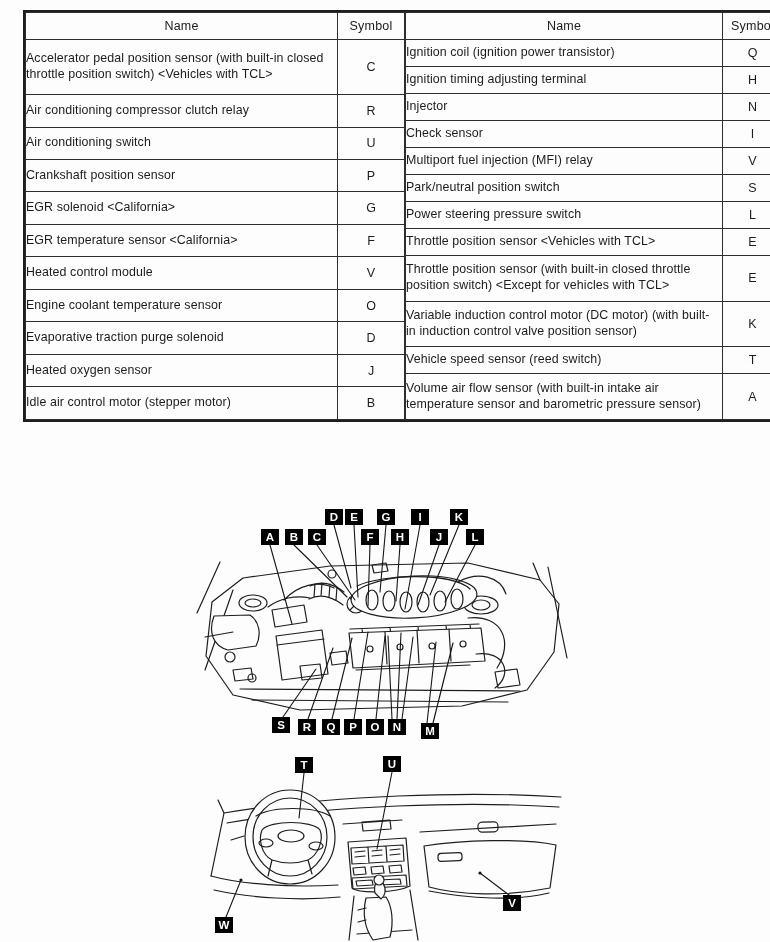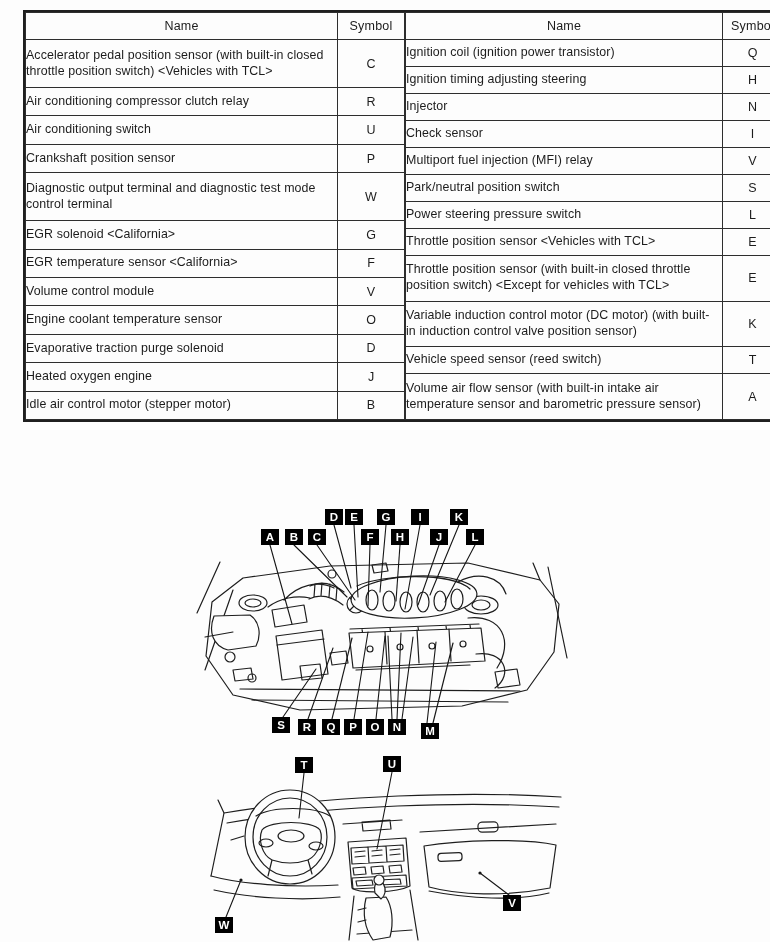--- a/index.html
+++ b/index.html
@@ -66,45 +66,41 @@
           </tr>
           <tr>
             <td class="name">Air conditioning switch</td>
             <td class="sym">U</td>
           </tr>
           <tr>
             <td class="name">Crankshaft position sensor</td>
             <td class="sym">P</td>
           </tr>
           <tr>
-            <td class="name">Diagnostic output terminal and diagnostic test mode control terminal</td>
-            <td class="sym">W</td>
-          </tr>
-          <tr>
             <td class="name">EGR solenoid &lt;California&gt;</td>
             <td class="sym">G</td>
           </tr>
           <tr>
             <td class="name">EGR temperature sensor &lt;California&gt;</td>
             <td class="sym">F</td>
           </tr>
           <tr>
-            <td class="name">Volume control module</td>
+            <td class="name">Heated control module</td>
             <td class="sym">V</td>
           </tr>
           <tr>
             <td class="name">Engine coolant temperature sensor</td>
             <td class="sym">O</td>
           </tr>
           <tr>
             <td class="name">Evaporative traction purge solenoid</td>
             <td class="sym">D</td>
           </tr>
           <tr>
-            <td class="name">Heated oxygen engine</td>
+            <td class="name">Heated oxygen sensor</td>
             <td class="sym">J</td>
           </tr>
           <tr>
             <td class="name">Idle air control motor (stepper motor)</td>
             <td class="sym">B</td>
           </tr>
         </tbody>
     </table>
     <table id="right-table">
       <colgroup>
@@ -116,21 +112,21 @@
           <th>Name</th>
           <th>Symbol</th>
         </tr>
       </thead>
       <tbody id="right-body">
           <tr>
             <td class="name">Ignition coil (ignition power transistor)</td>
             <td class="sym">Q</td>
           </tr>
           <tr>
-            <td class="name">Ignition timing adjusting steering</td>
+            <td class="name">Ignition timing adjusting terminal</td>
             <td class="sym">H</td>
           </tr>
           <tr>
             <td class="name">Injector</td>
             <td class="sym">N</td>
           </tr>
           <tr>
             <td class="name">Check sensor</td>
             <td class="sym">I</td>
           </tr>

